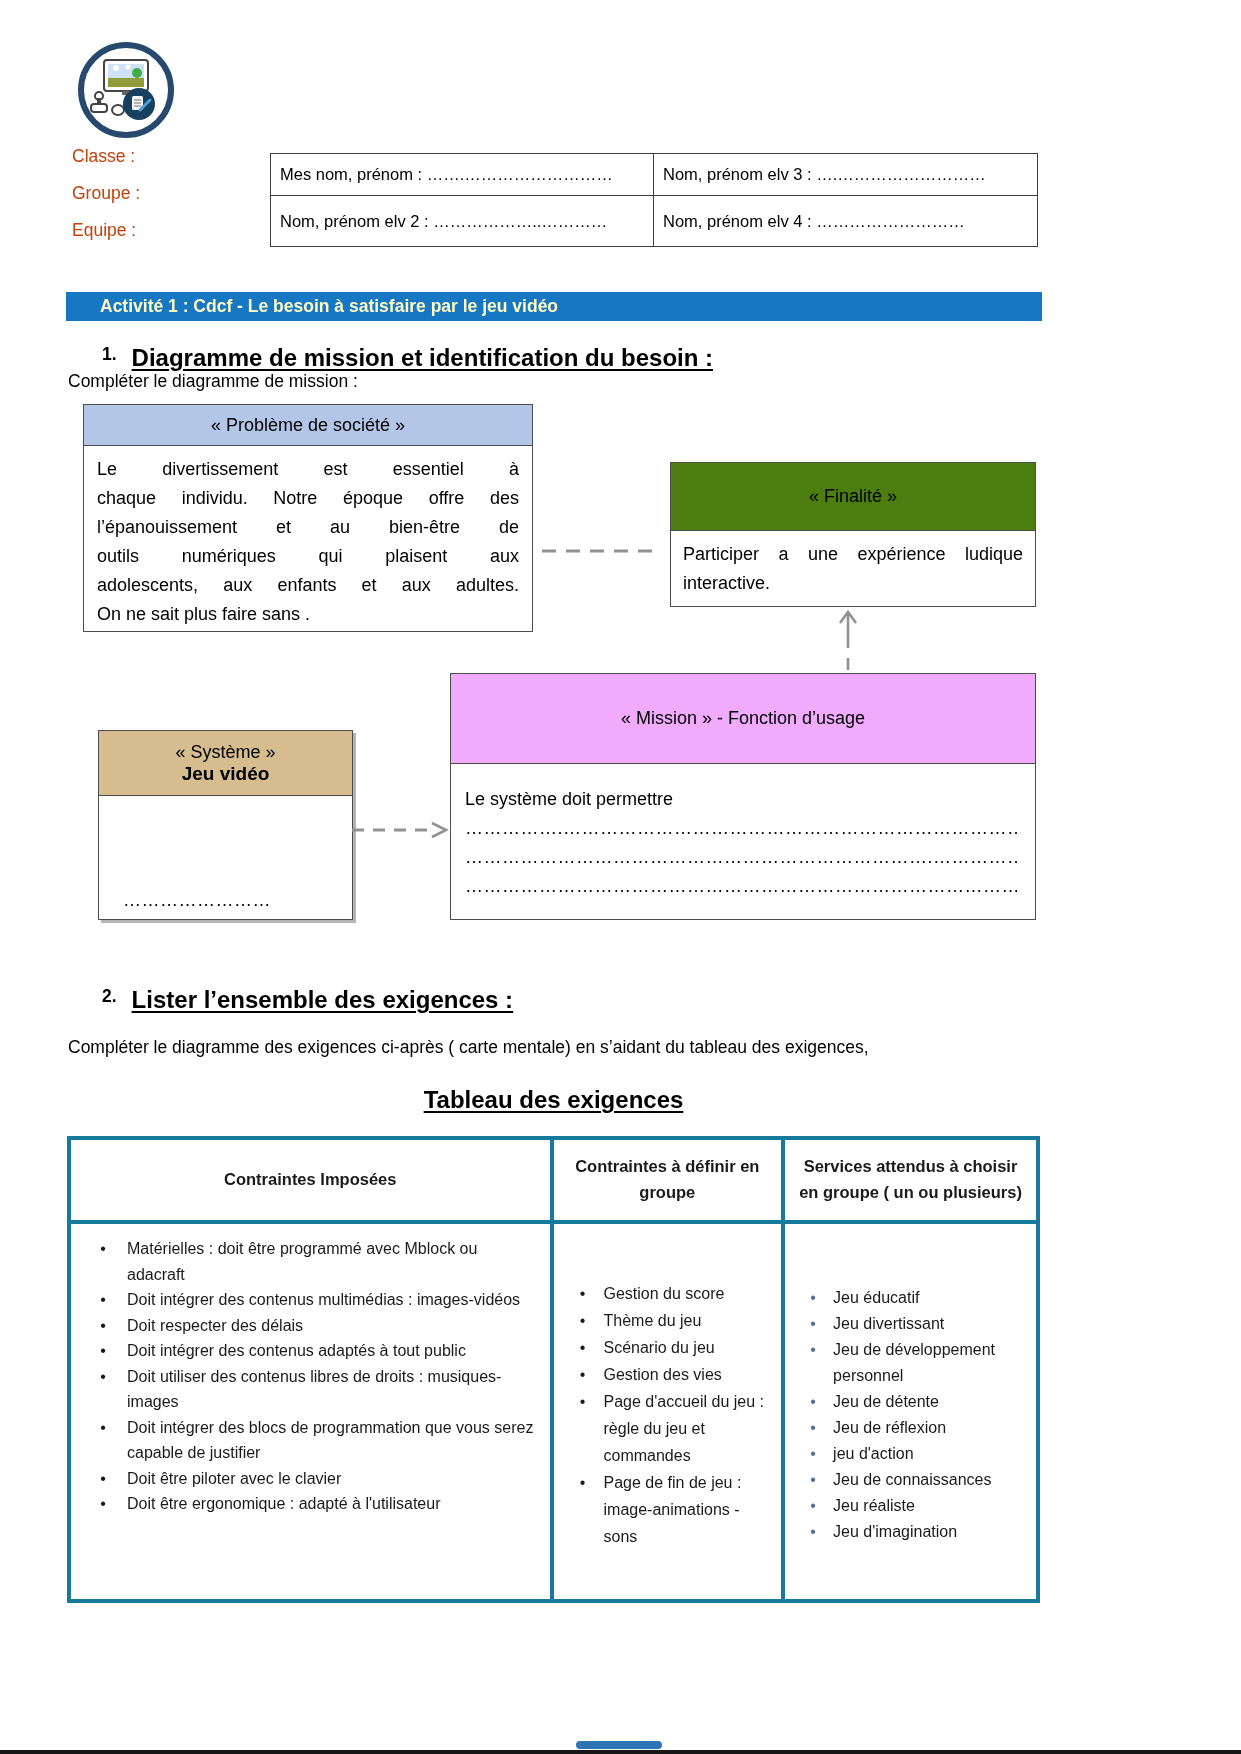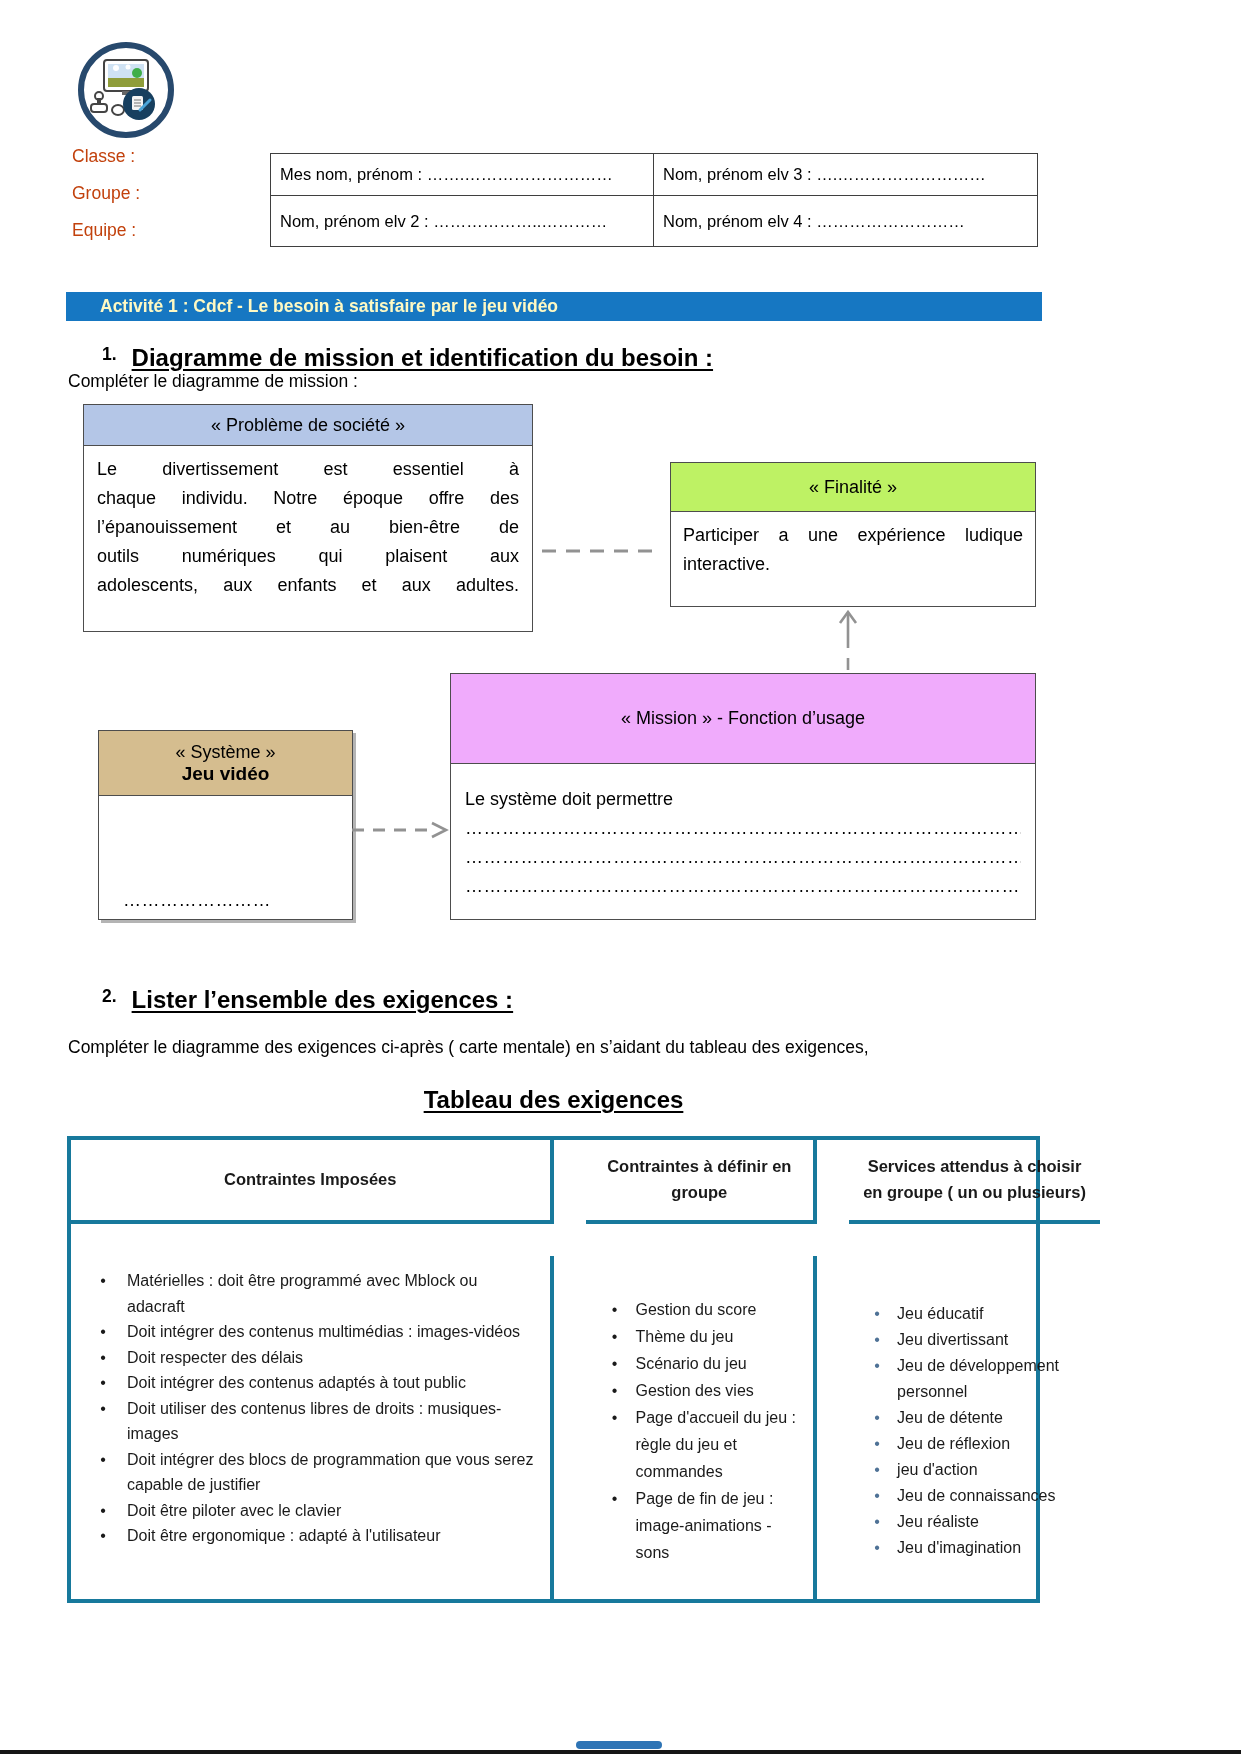--- a/index.html
+++ b/index.html
@@ -47,21 +47,21 @@
   .finalite-body{padding:9px 12px 0 12px;}
   .mission-body{padding:21px 14px 0 14px;}
 
   .sys-hd-l1{font-size:18px;}
   .sys-hd-l2{font-size:19px;font-weight:bold;}
 
   
   .xtable{
     width:973px;height:467px;border:4px solid #17799c;box-sizing:border-box;
     display:grid;grid-template-columns:50% 24% 26%;grid-template-rows:84px 1fr;
-    font-size:16px;color:#1a1a1a;gap:32px;
+    font-size:16px;color:#1a1a1a;
   }
   .xcell{border-right:4px solid #17799c;box-sizing:border-box;min-width:0;}
   .xcell.lastcol{border-right:none;}
   .xhead{
     border-bottom:4px solid #17799c;display:flex;align-items:center;justify-content:center;
     text-align:center;font-weight:bold;font-size:16.5px;line-height:1.55;padding:0 14px;
   }
   .xbody{padding:12px 14px 6px 8px;}
   .xbody.vcenter{display:flex;flex-direction:column;justify-content:center;}
   .blist{list-style:none;margin:0;padding:0;}
@@ -130,31 +130,32 @@
   <div class="abs ptext" style="left:68px;top:371px;">Compléter le diagramme de mission :</div>
 
   <div class="abs diagbox" style="left:83px;top:404px;width:450px;height:228px;">
     <div class="hd" style="height:41px;background:#b4c6e7;">« Problème de société »</div>
     <div class="probleme-body">
       <div class="jline">Le divertissement est essentiel à</div>
       <div class="jline">chaque individu. Notre époque offre des</div>
       <div class="jline">l’épanouissement et au bien-être de</div>
       <div class="jline">outils numériques qui plaisent aux</div>
       <div class="jline">adolescents, aux enfants et aux adultes.</div>
+      <div class="jline-end">On ne sait plus faire sans .</div>
     </div>
   </div>
 
   <div class="abs" style="left:540px;top:541px;">
     <svg width="116" height="8">
         <line x1="2" y1="4" x2="114" y2="4" stroke="#929292" stroke-width="3" stroke-dasharray="14 10"></line>
       </svg>
   </div>
 
   <div class="abs diagbox" style="left:670px;top:462px;width:366px;height:145px;">
-    <div class="hd" style="height:49px;background:#bef264;">« Finalité »</div>
+    <div class="hd" style="height:68px;background:#4d7c0f;">« Finalité »</div>
     <div class="finalite-body">
       <div class="jline">Participer a une expérience ludique</div>
       <div class="jline-end">interactive.</div>
     </div>
   </div>
 
   <div class="abs" style="left:836px;top:610px;">
     <svg width="24" height="62">
       <polyline points="4,13 12,2 20,13" fill="none" stroke="#929292" stroke-width="2.6"></polyline>
       <line x1="12" y1="4" x2="12" y2="38" stroke="#929292" stroke-width="2.6"></line>

